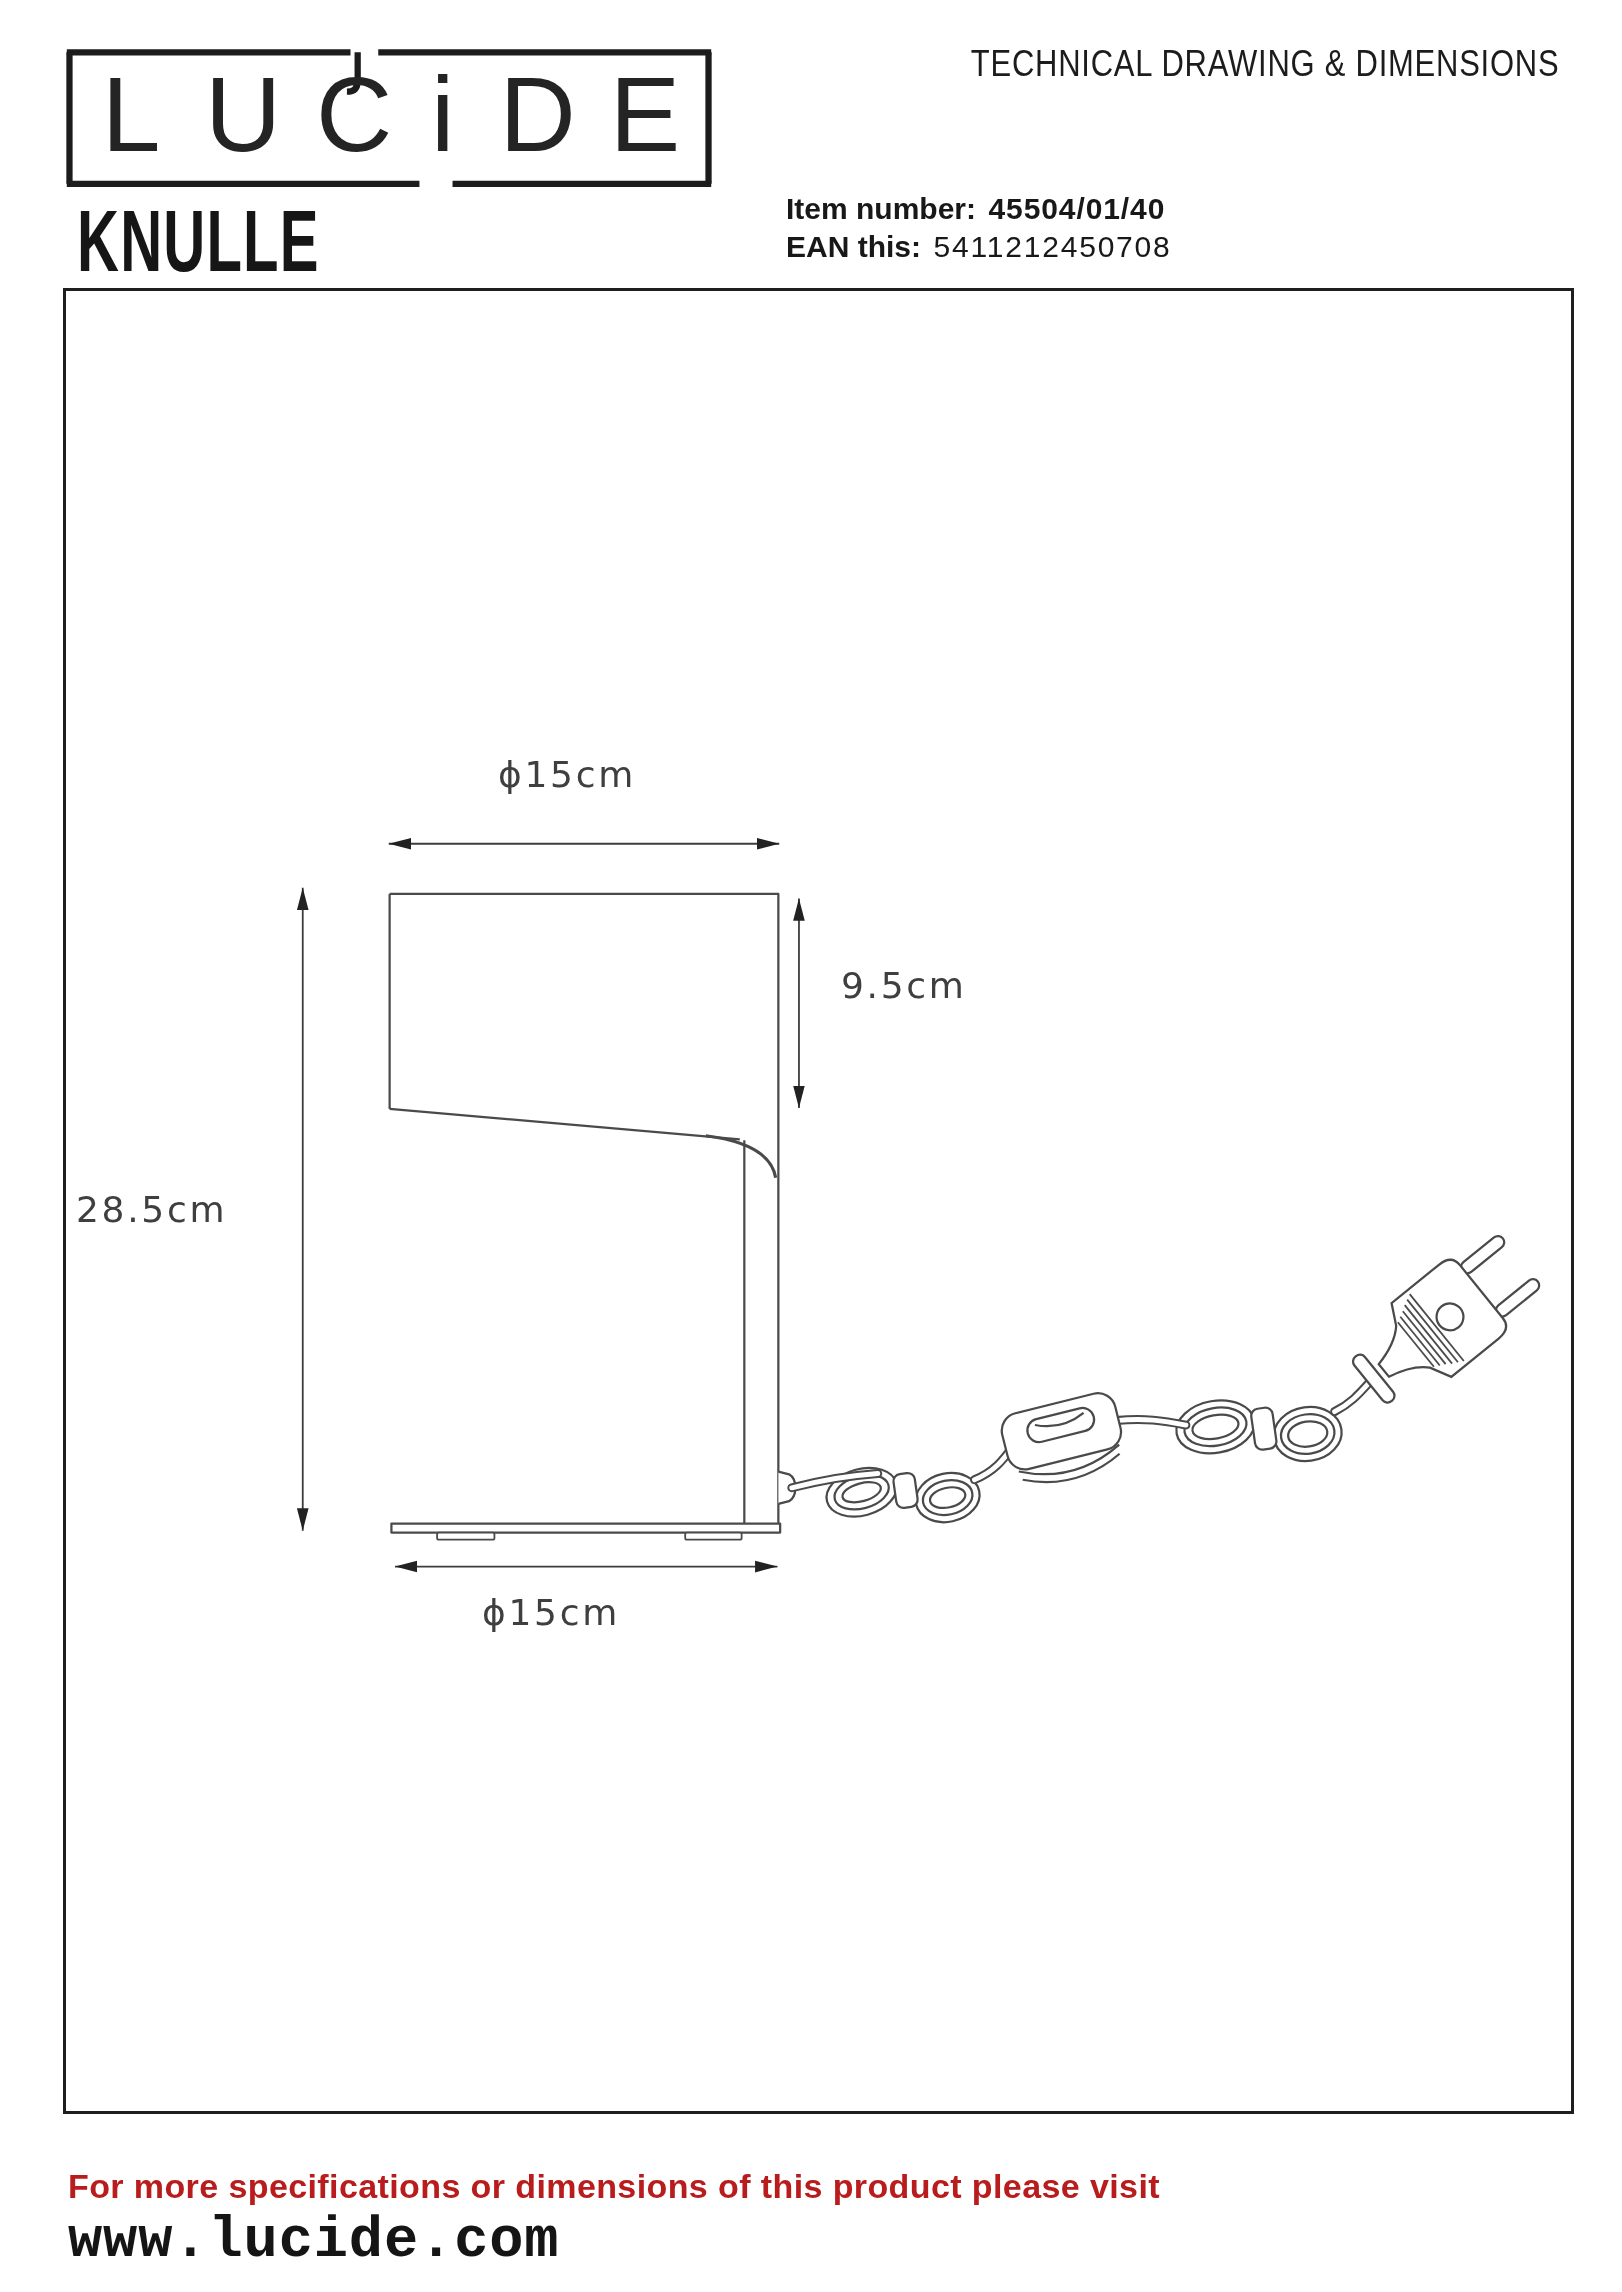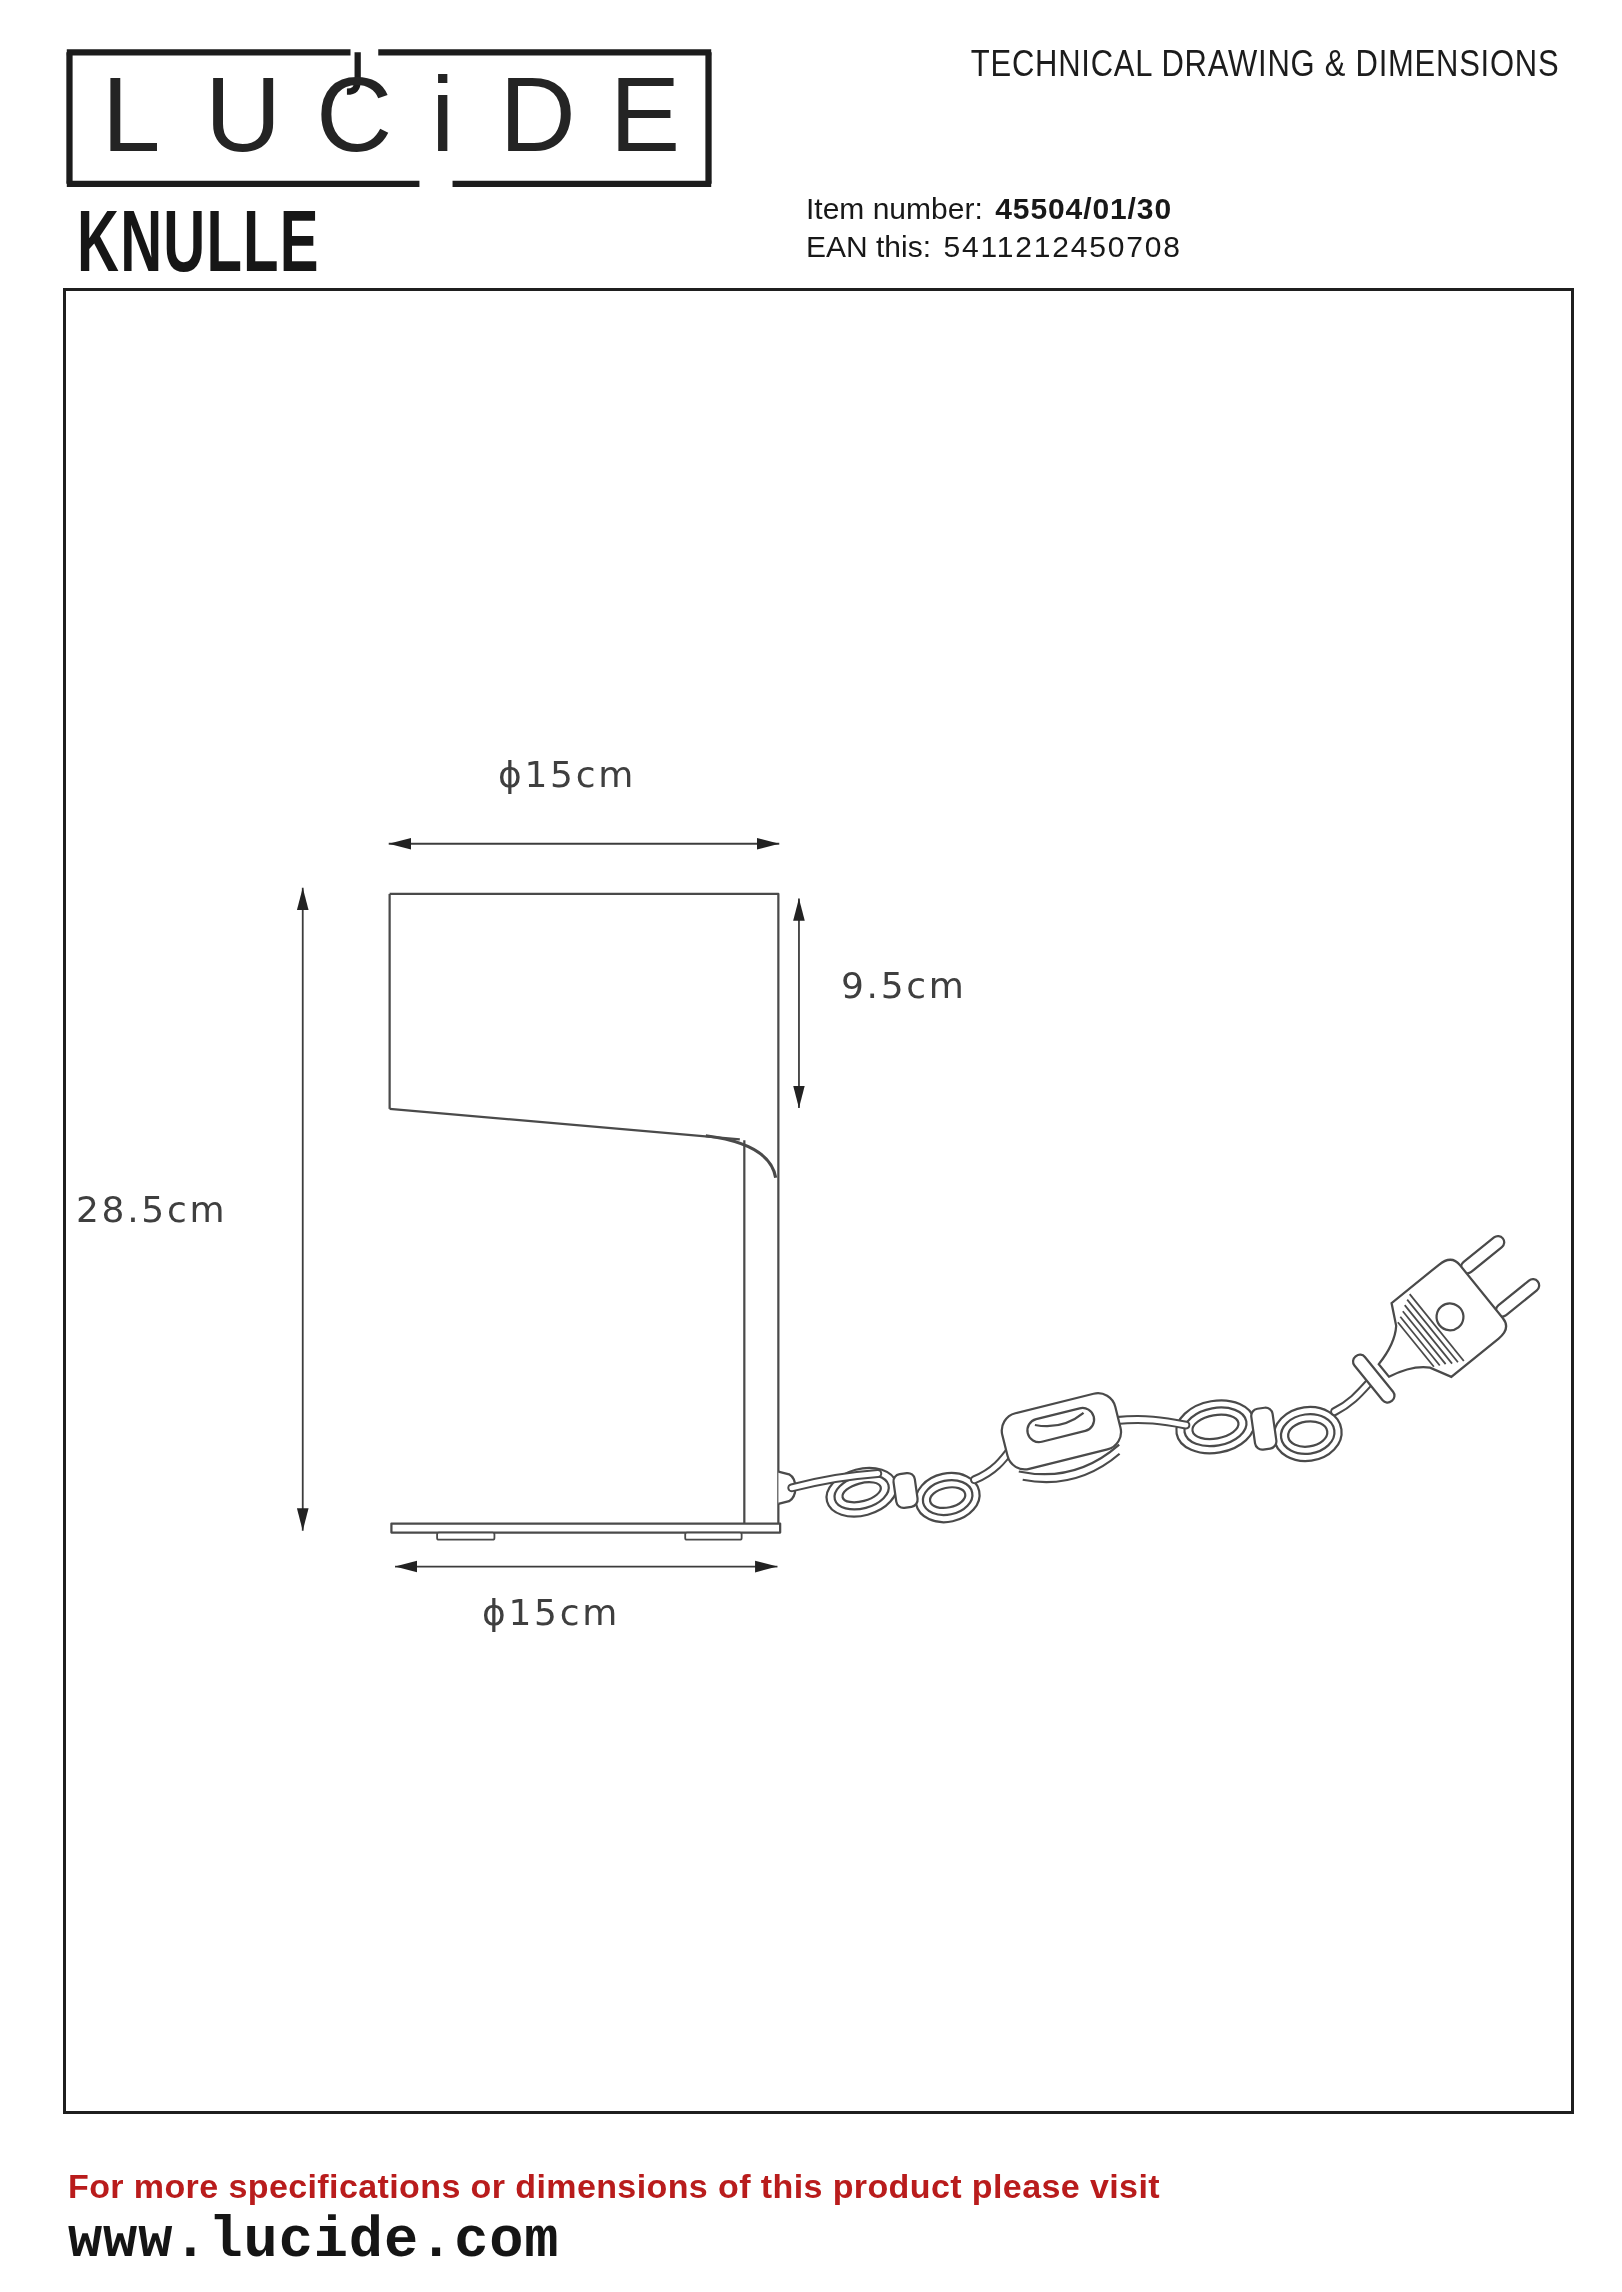--- a/index.html
+++ b/index.html
@@ -17,21 +17,21 @@
   #doc-title{
     position:absolute;right:64px;top:43px;font-size:36px;color:#1c1c1c;
     transform:scaleX(.86);transform-origin:right;letter-spacing:0.9px;white-space:nowrap;
   }
   #product-name{
     position:absolute;left:77px;top:190px;font-size:88px;font-weight:bold;
     transform:scaleX(.66);transform-origin:left;letter-spacing:1.8px;color:#161616;
   }
   #item-block{position:absolute;left:786px;top:190px;font-size:30px;line-height:38px;color:#181818;}
   #item-block .row{white-space:nowrap;}
-  #item-block .lbl{font-weight:normal;margin-right:12.5px;margin-left:20px;}
+  #item-block .lbl{font-weight:bold;margin-right:12.5px;}
   #item-block .val-bold{font-weight:bold;letter-spacing:0.9px;}
   #item-block .val{font-weight:normal;letter-spacing:1.8px;}
 
   
   #frame{
     position:absolute;left:63px;top:288px;width:1511px;height:1826px;
     border:3.6px solid #1f1f1f;box-sizing:border-box;background:#fff;
   }
   #drawing-svg{position:absolute;left:0;top:0;}
 
@@ -73,21 +73,21 @@
     <text x="648" y="118">E</text>
   </g>
 </svg>
 
 <div id="doc-title">TECHNICAL DRAWING &amp; DIMENSIONS</div>
 
 <div id="product-name">KNULLE</div>
 
 <div id="item-block">
   <div class="row">
-    <span class="lbl">Item number:</span><span class="val-bold">45504/01/30</span>
+    <span class="lbl">Item number:</span><span class="val-bold">45504/01/40</span>
   </div>
   <div class="row">
     <span class="lbl">EAN this:</span><span class="val">5411212450708</span>
   </div>
 </div>
 
 <div id="frame"></div>
 
 <svg id="drawing-svg" width="1623" height="2293" viewBox="0 0 1812 2560">
   <defs>

